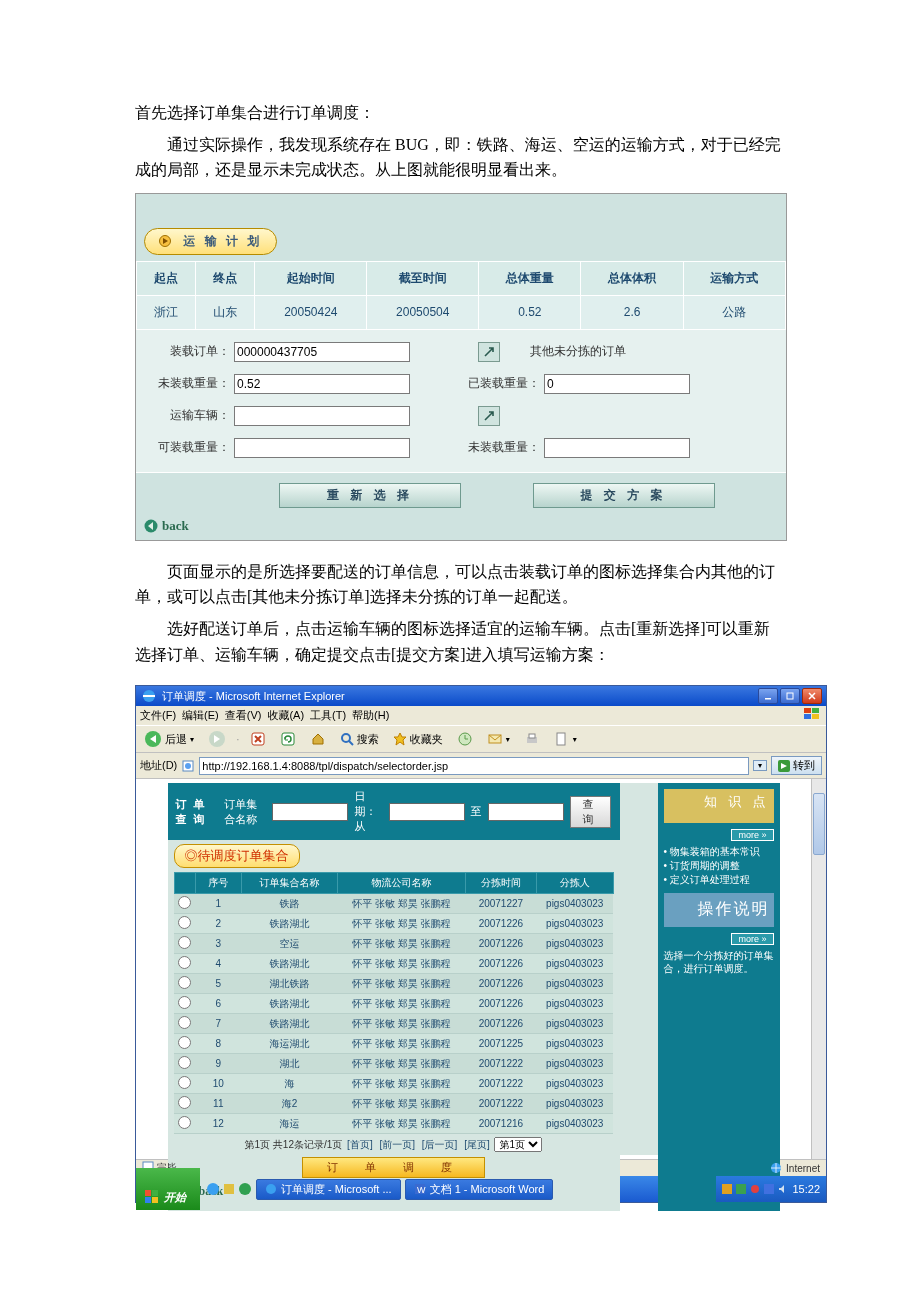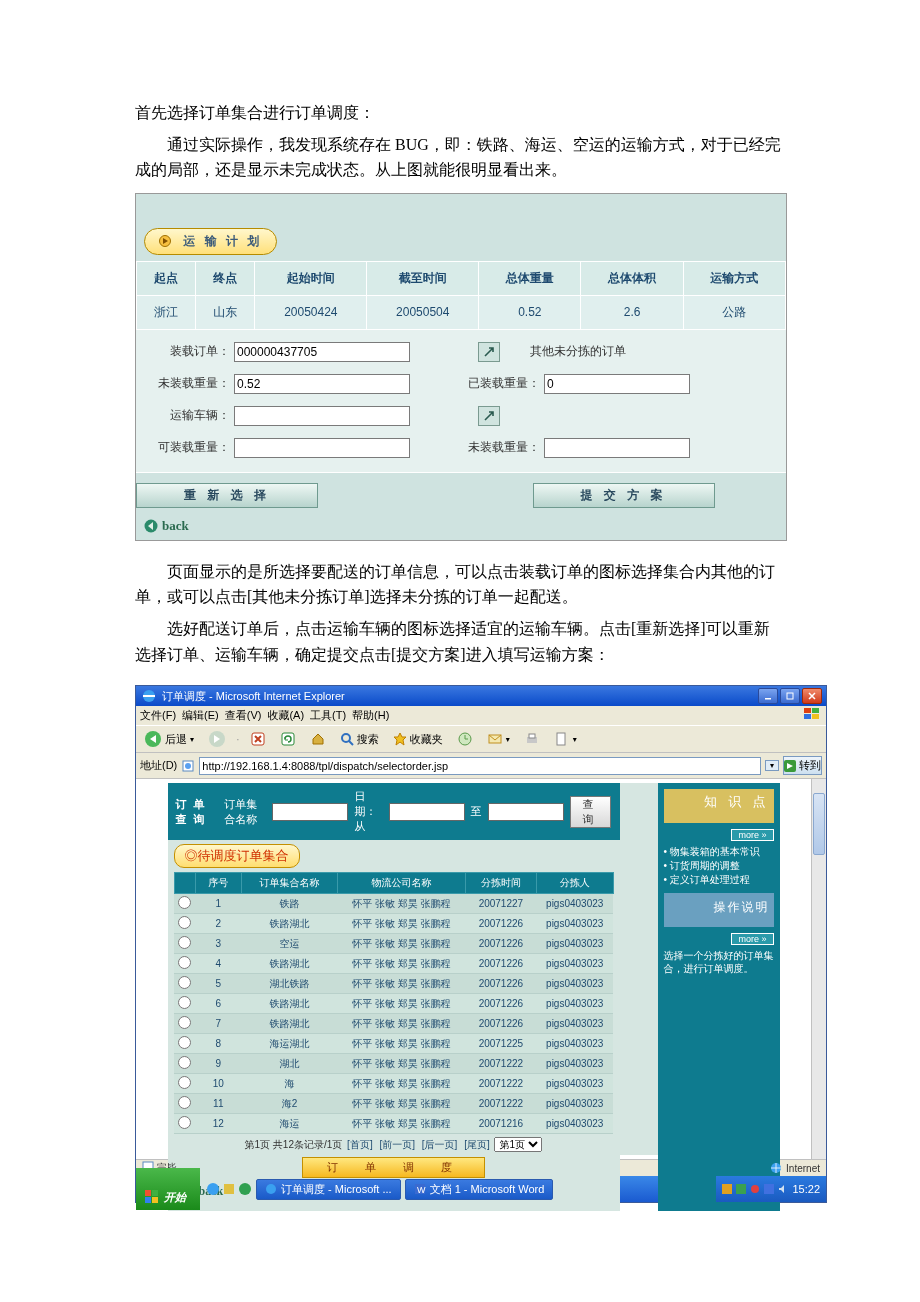--- a/index.html
+++ b/index.html
@@ -190,21 +190,21 @@
     flex: 1;
     font-size: 11px;
     height: 16px;
     border: 1px solid #7a9ac0;
     padding: 0 2px;
   }
   .go-btn {
     display: inline-flex;
     align-items: center;
     gap: 3px;
-    padding: 1px 0;
+    padding: 1px 6px;
     border: 1px solid #7a9ac0;
     background: linear-gradient(#eef4fa, #cde0f0);
     cursor: pointer;
   }
   .content2 {
     display: flex;
     height: 380px;
     background: #e8e8e8;
   }
   .scroll-gutter {
@@ -362,21 +362,21 @@
     background: #2a9aaa;
     margin-top: 2px;
   }
   .side-panel ul { list-style: none; padding: 0; margin: 4px 0; }
   .side-panel ul li::before { content: "• "; }
   .side-panel ul li { line-height: 14px; }
   .side-panel .instr {
     position: absolute;
     right: 4px; top: 6px;
     font-family: "SimHei";
-    font-size: 12px;
+    font-size: 16px;
     color: #fff;
     letter-spacing: 2px;
   }
   .side-panel p { margin: 4px 0; line-height: 13px; }
   .statusbar {
     display: flex;
     justify-content: space-between;
     align-items: center;
     background: #ece9d8;
     border-top: 1px solid #c0c0c0;
@@ -505,21 +505,21 @@
       <div class="form-row">
         <span class="lbl">可装载重量：</span>
         <input type="text" style="width: 170px;">
         <span style="width:50px"></span>
         <span class="lbl" style="width:80px">未装载重量：</span>
         <input type="text" style="width: 140px;">
       </div>
     </div>
 
     <div class="btn-bar">
-      <div style="flex:1; display:flex; justify-content:flex-start">
+      <div style="flex:1; display:flex; justify-content:flex-end">
         <div class="wide-btn">重 新 选 择</div>
       </div>
       <div style="flex:1; display:flex; justify-content:center">
         <div class="wide-btn">提 交 方 案</div>
       </div>
     </div>
 
     <div class="back-row">
       <svg width="14" height="14">
           <circle cx="7" cy="7" r="6.5" fill="#2a8a6a"></circle>

